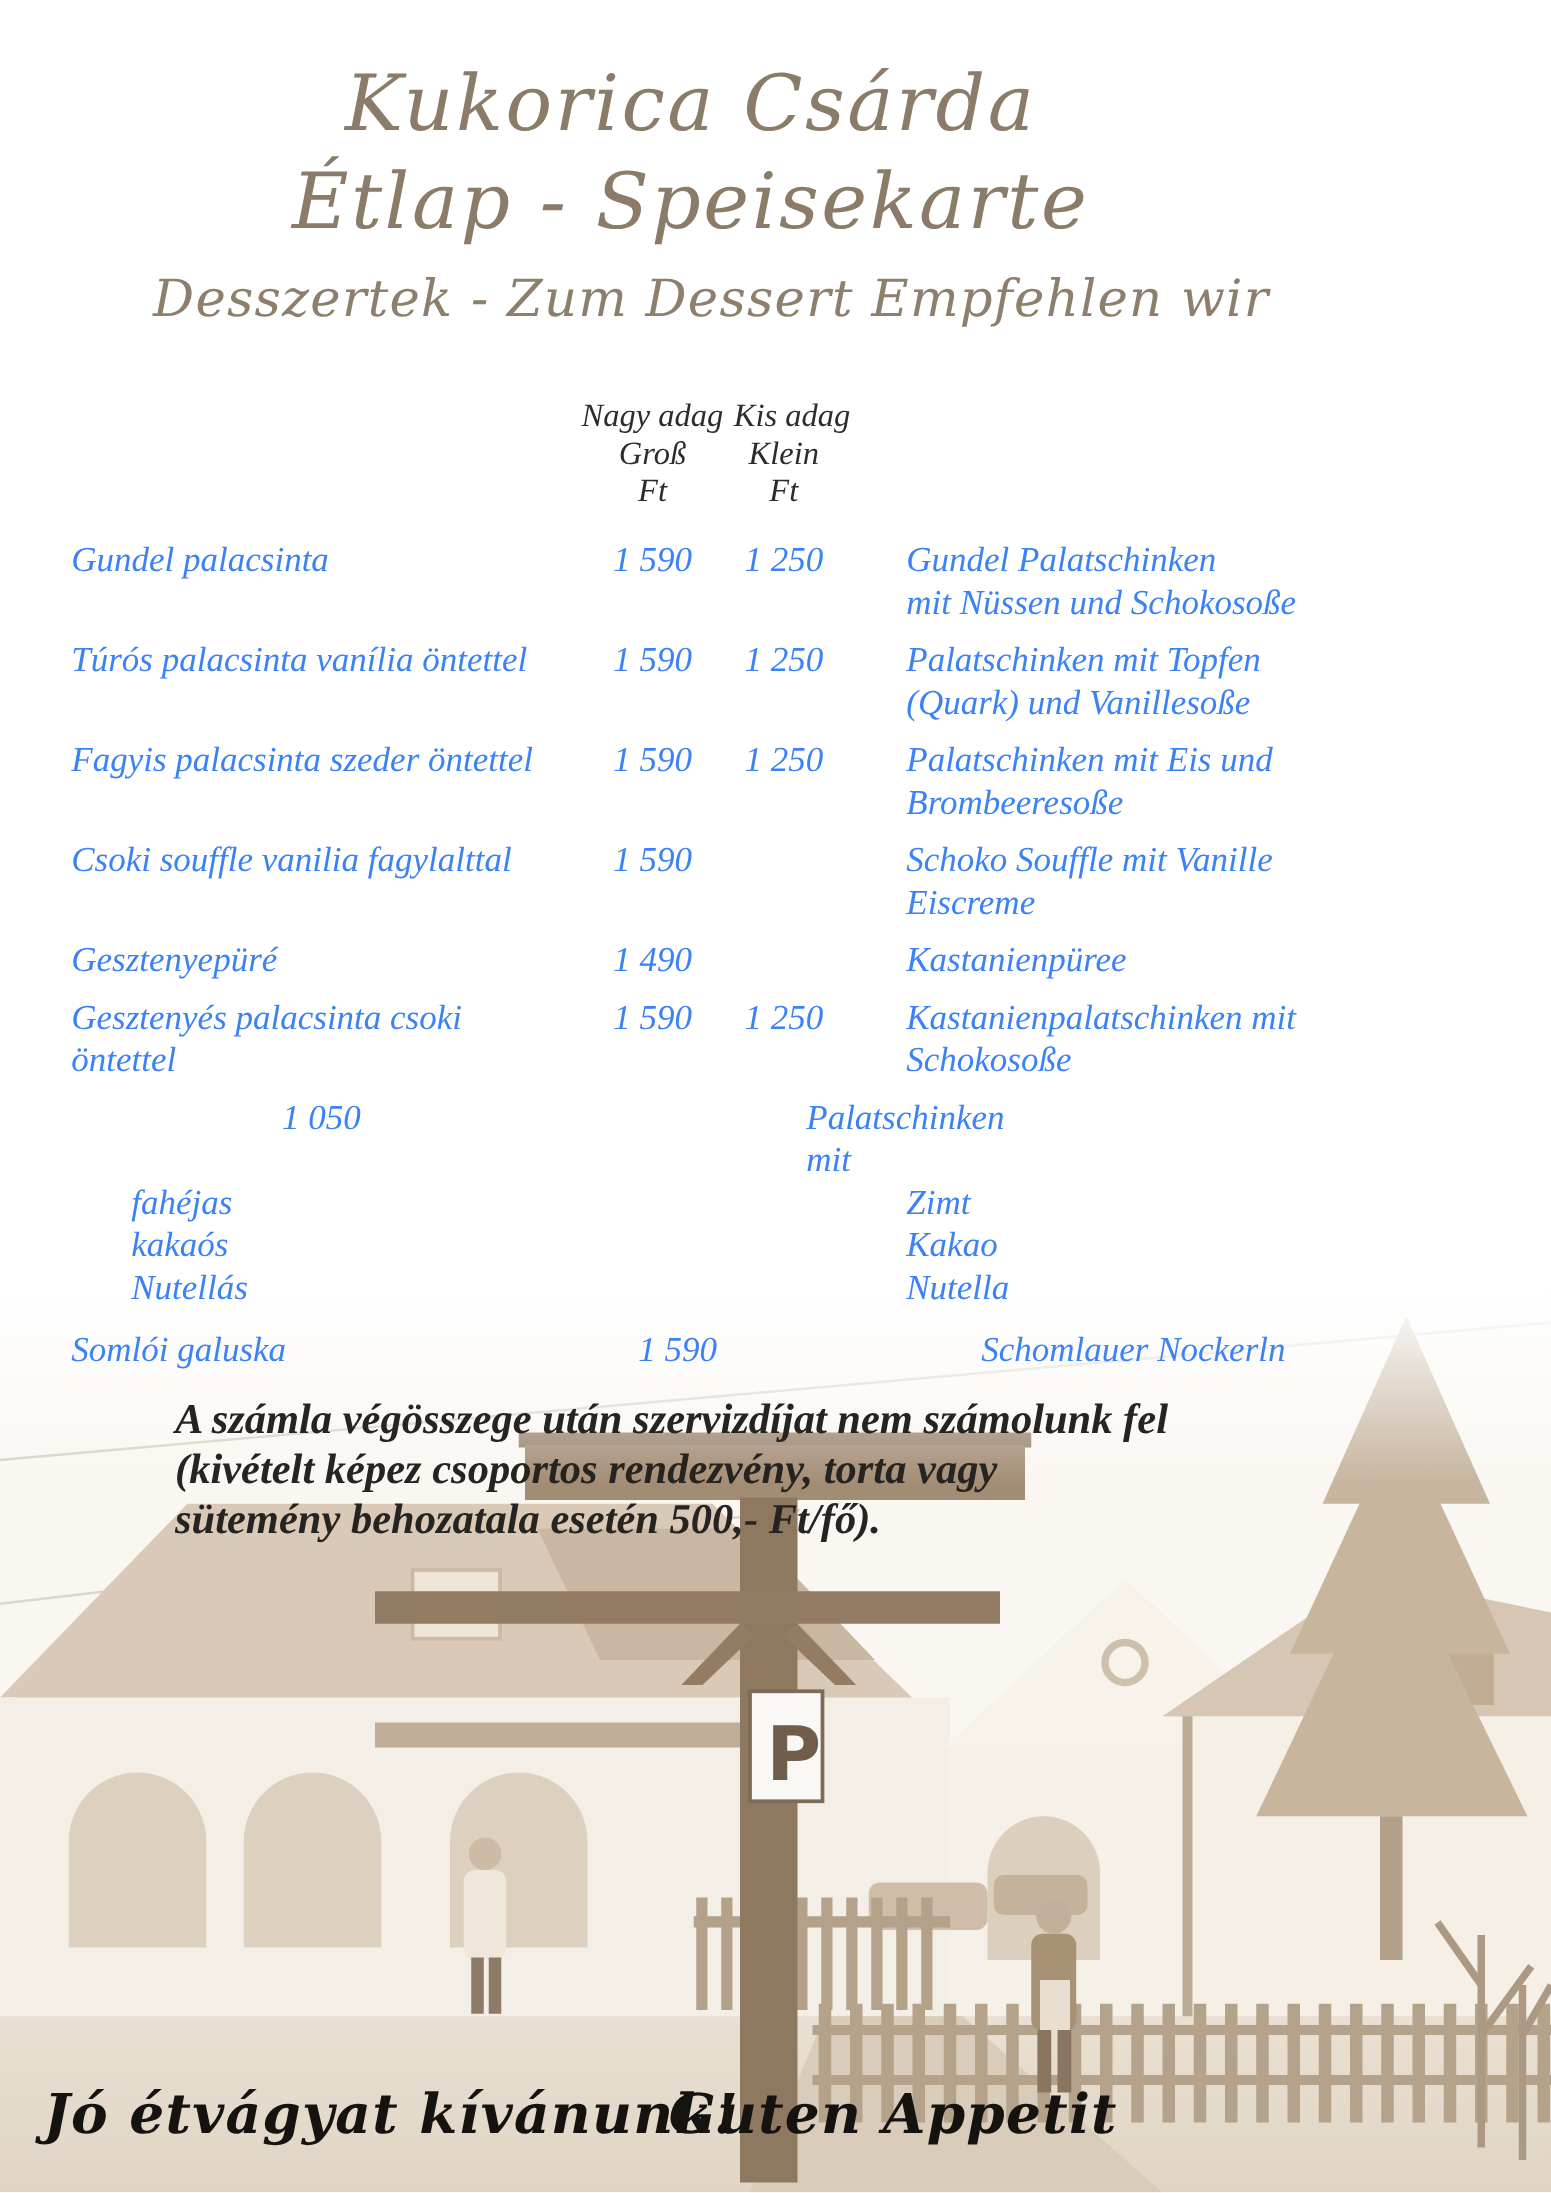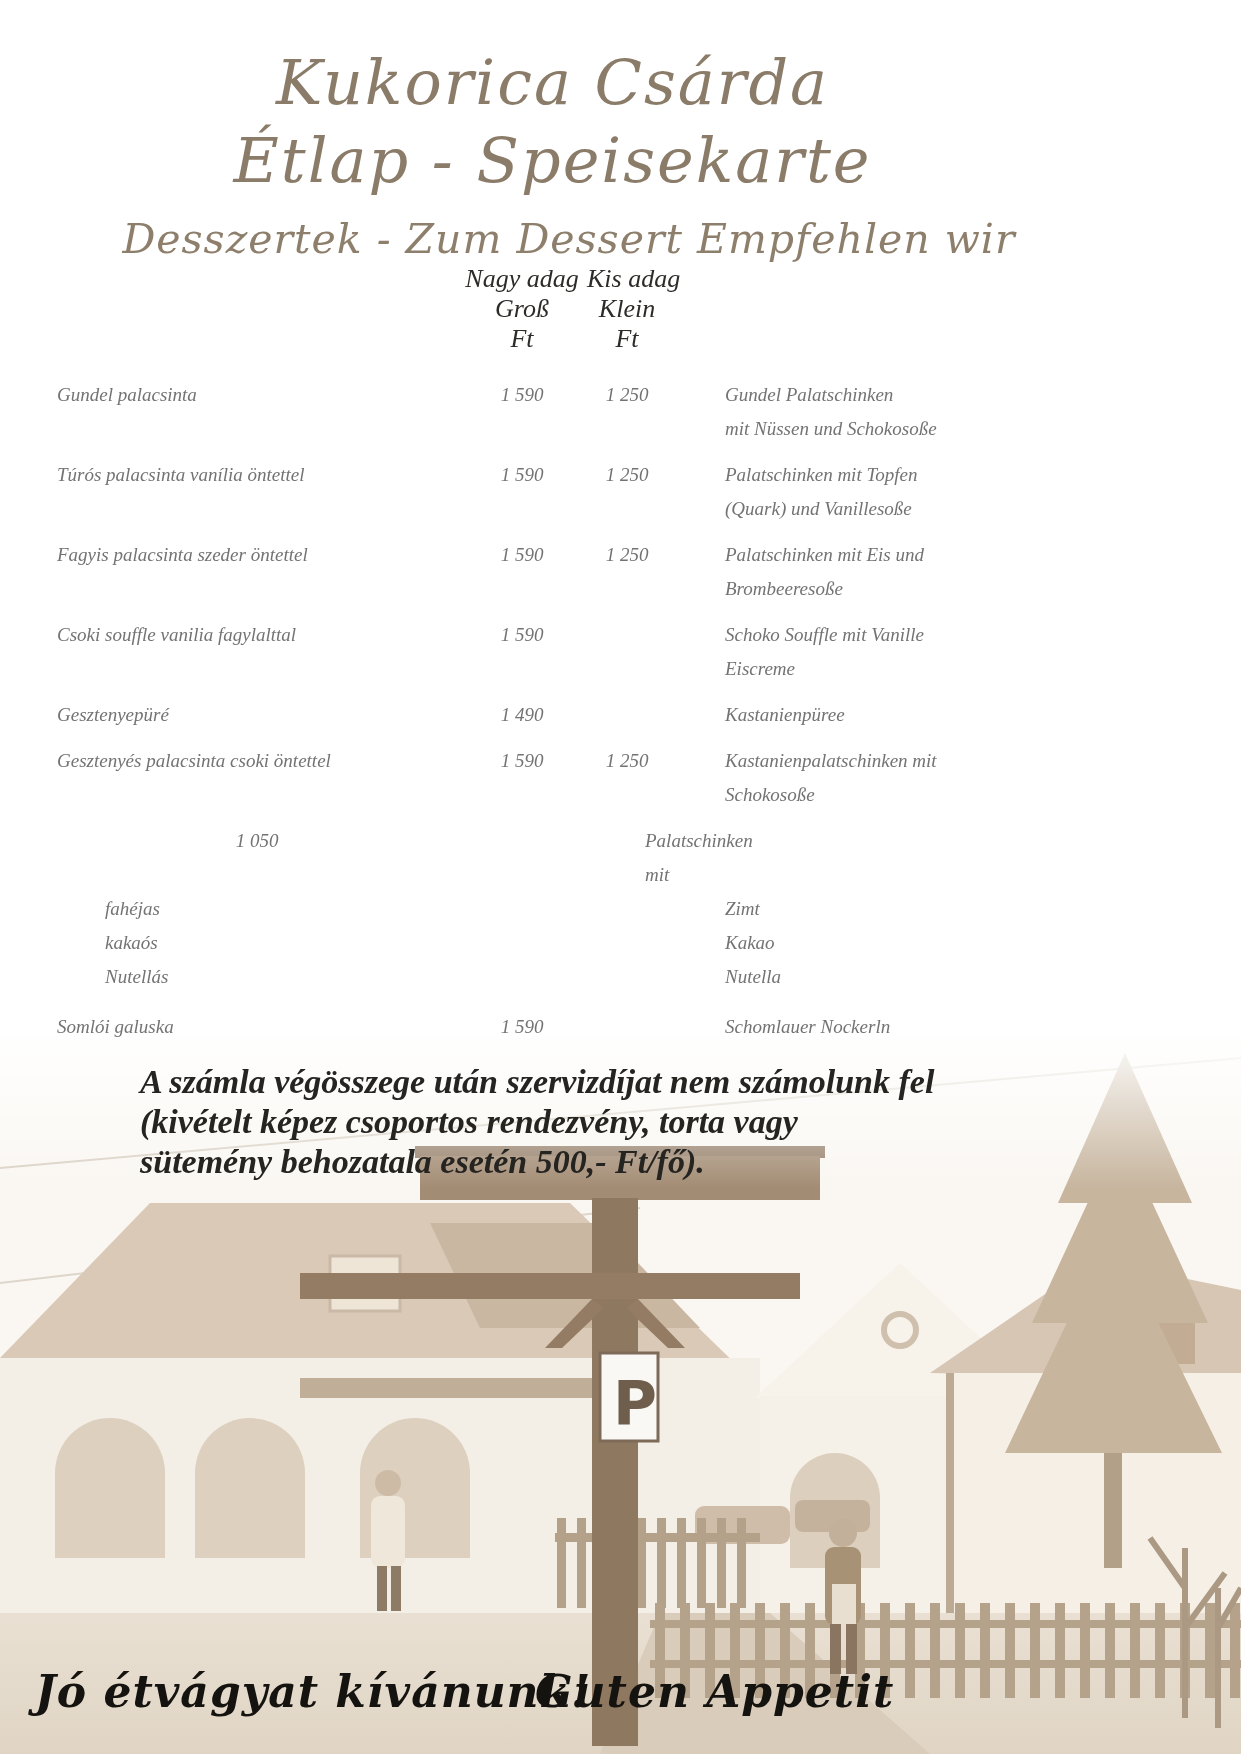--- a/index.html
+++ b/index.html
@@ -13,33 +13,33 @@
   .content { position:absolute; left:0; top:0; width:1241px; height:1754px; z-index:2;border-radius:15px; }
   .titles { width:1105px; text-align:center; padding-top:44px; }
   .title1, .title2 {
     font-family:"DejaVu Serif", serif; font-style:italic; font-weight:500;
     font-size:62px; line-height:78px; color:#8a7c68; letter-spacing:2px;
   }
   .subtitle {
     font-family:"DejaVu Serif", serif; font-style:italic; font-weight:500;
     font-size:41px; line-height:50px; color:#8d7f6b; letter-spacing:1px; margin-top:14px;padding-left:33px;
   }
-  .menu { }
+  .menu { margin-top:54px; }
   .row {
     display:grid; grid-template-columns:400px 130px 80px 1fr;
     padding-left:57px; margin-bottom:12px;
-    font-style:italic; font-size:19px; line-height:34px; color:#737373;
+    font-style:italic; font-size:28px; line-height:34px; color:#3b82f6;
   }
   .header-row { font-size:26px; line-height:30px; margin-bottom:24px; color:#2e2c29; }
   .hu-cell { white-space:pre-line; }
   .price-cell { text-align:center; white-space:nowrap; }
   .de-cell { padding-left:58px; white-space:pre-line; }
   .row[data-type="group"], .row[data-type="subitem"] { margin-bottom:0; }
   .row[data-type="subitem"] .hu-cell { padding-left:48px; }
-  .row[data-type="subitem"] + .row[data-type="item"] { margin-top:16px; }
+  .row[data-type="subitem"] + .row[data-type="item"] { margin-top:16px;gap:20px; }
   .note {
     width:820px; margin:18px 0 0 140px; text-align:left;
     font-style:italic; font-weight:600; font-size:34px; line-height:40px;
     color:#262421; white-space:pre-line;
   }
   .footer-left, .footer-right {
     position:absolute; top:1666px;
     font-family:"DejaVu Serif", serif; font-style:italic; font-weight:600;
     font-size:44px; color:#151310; letter-spacing:1px;
   }

